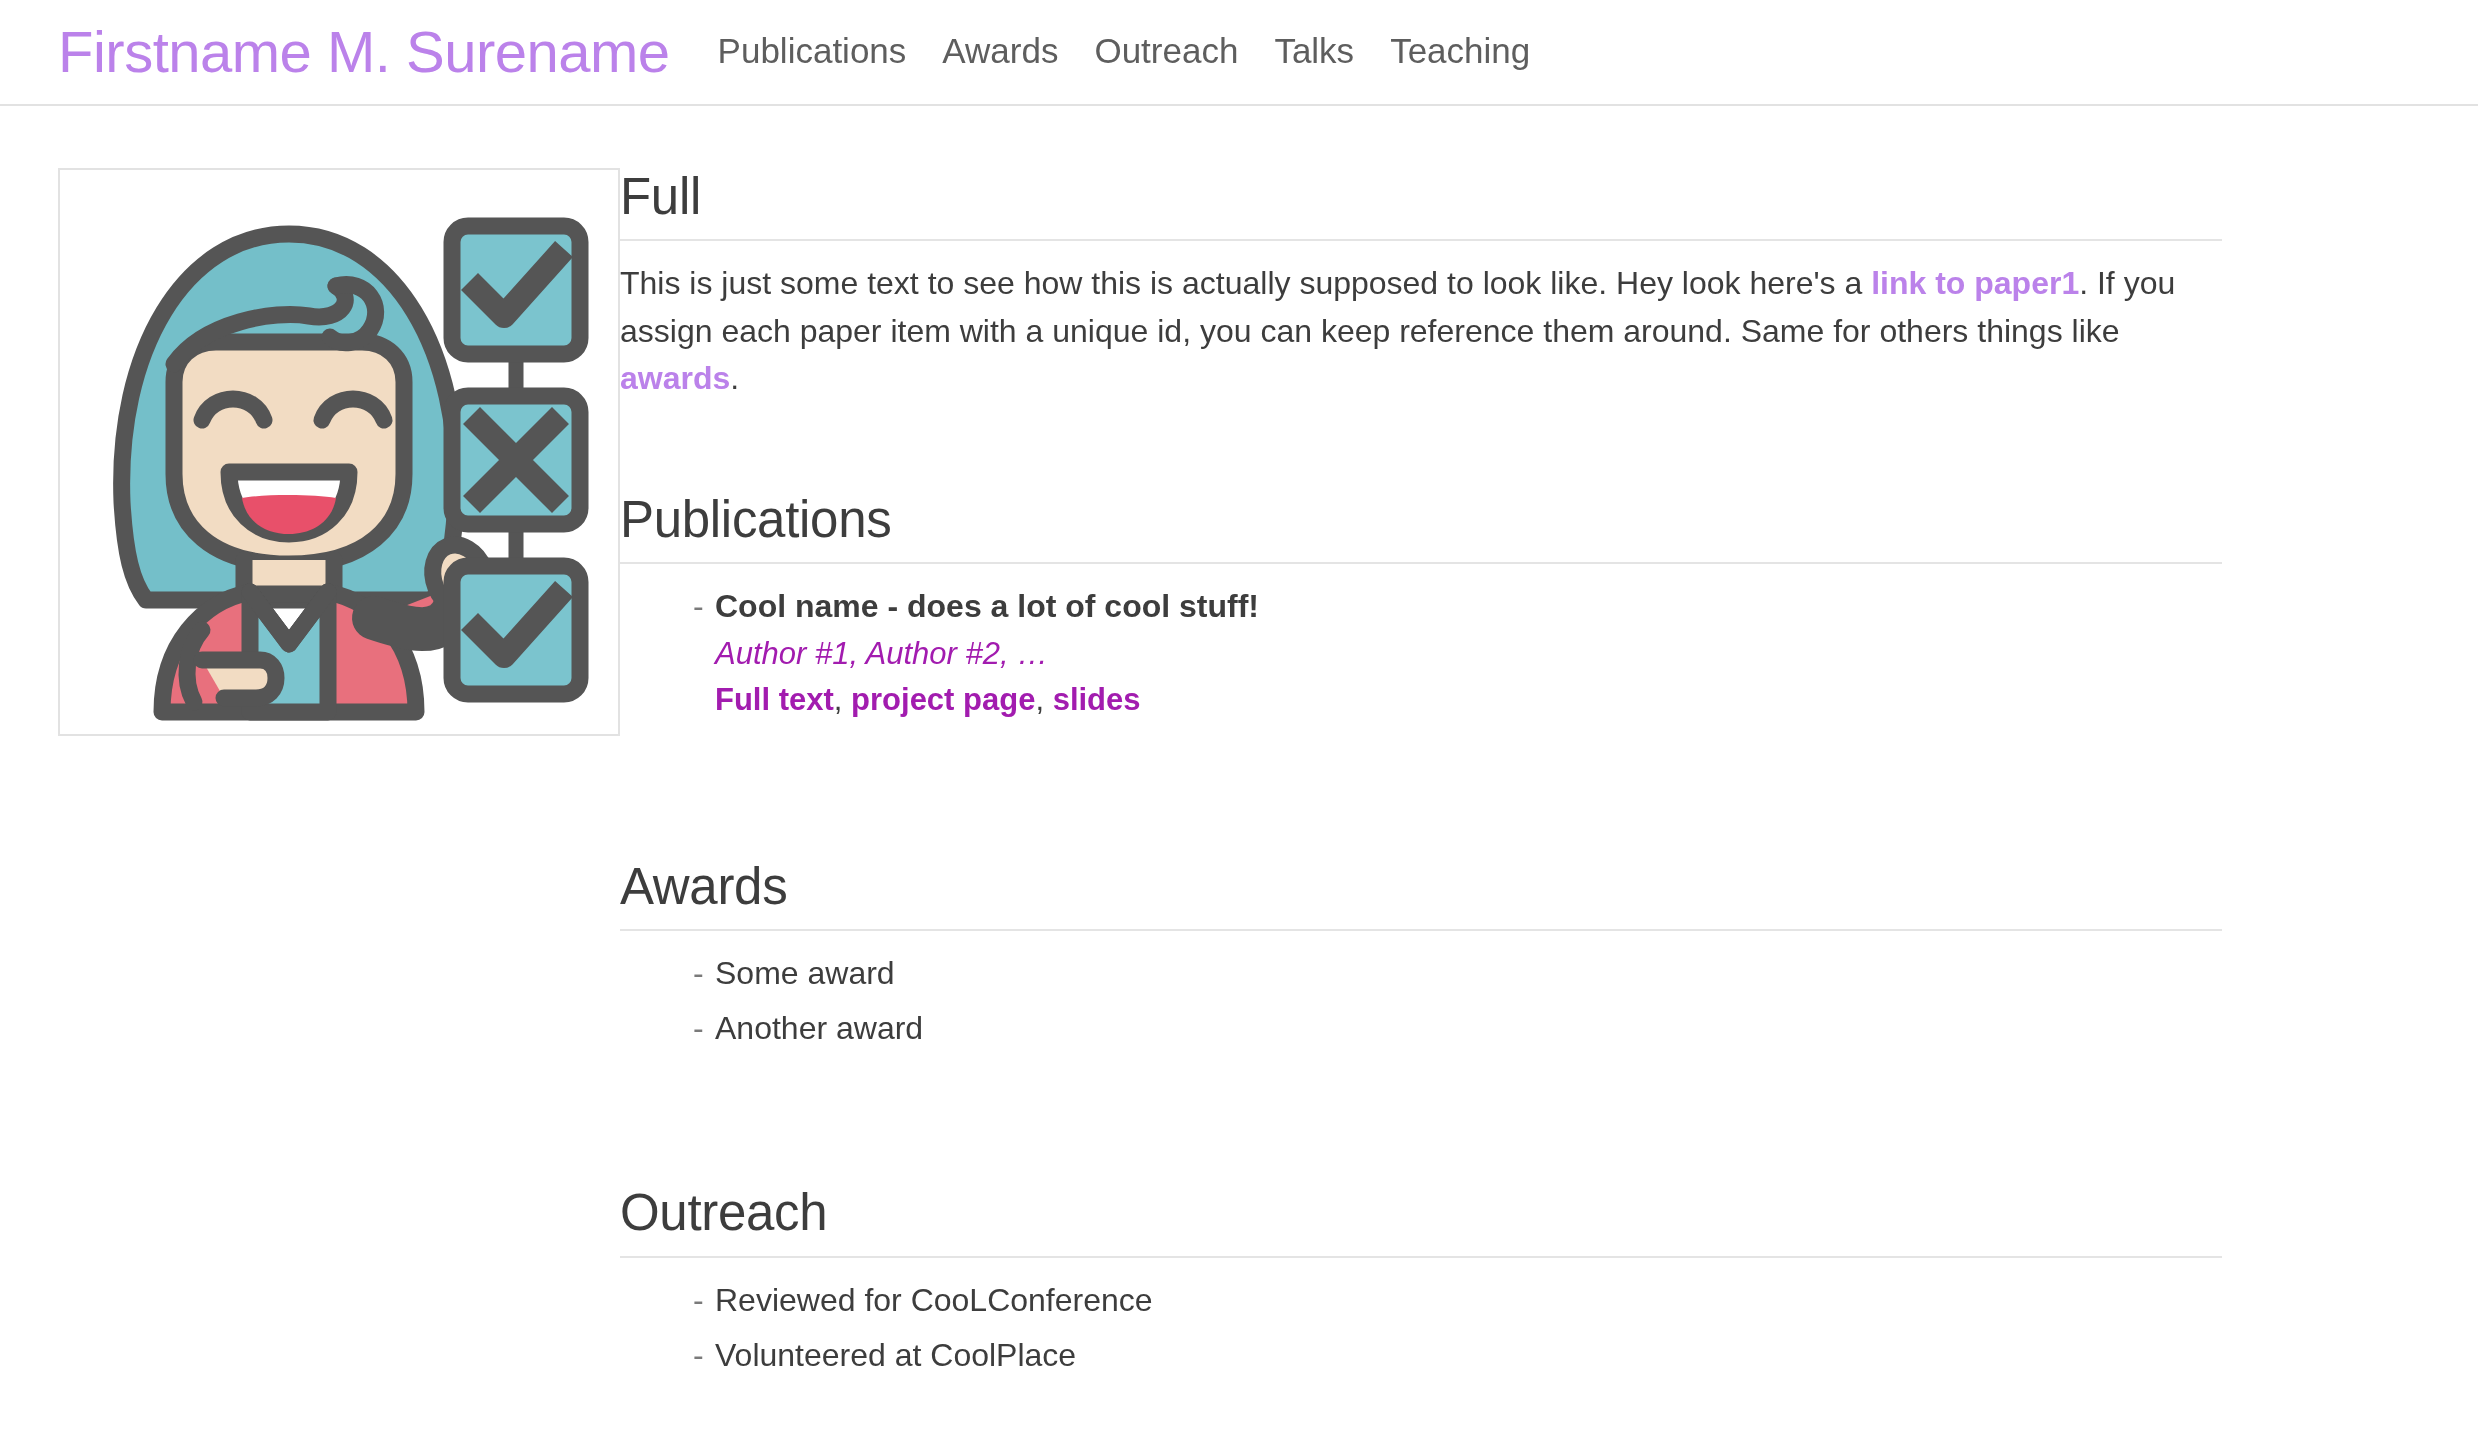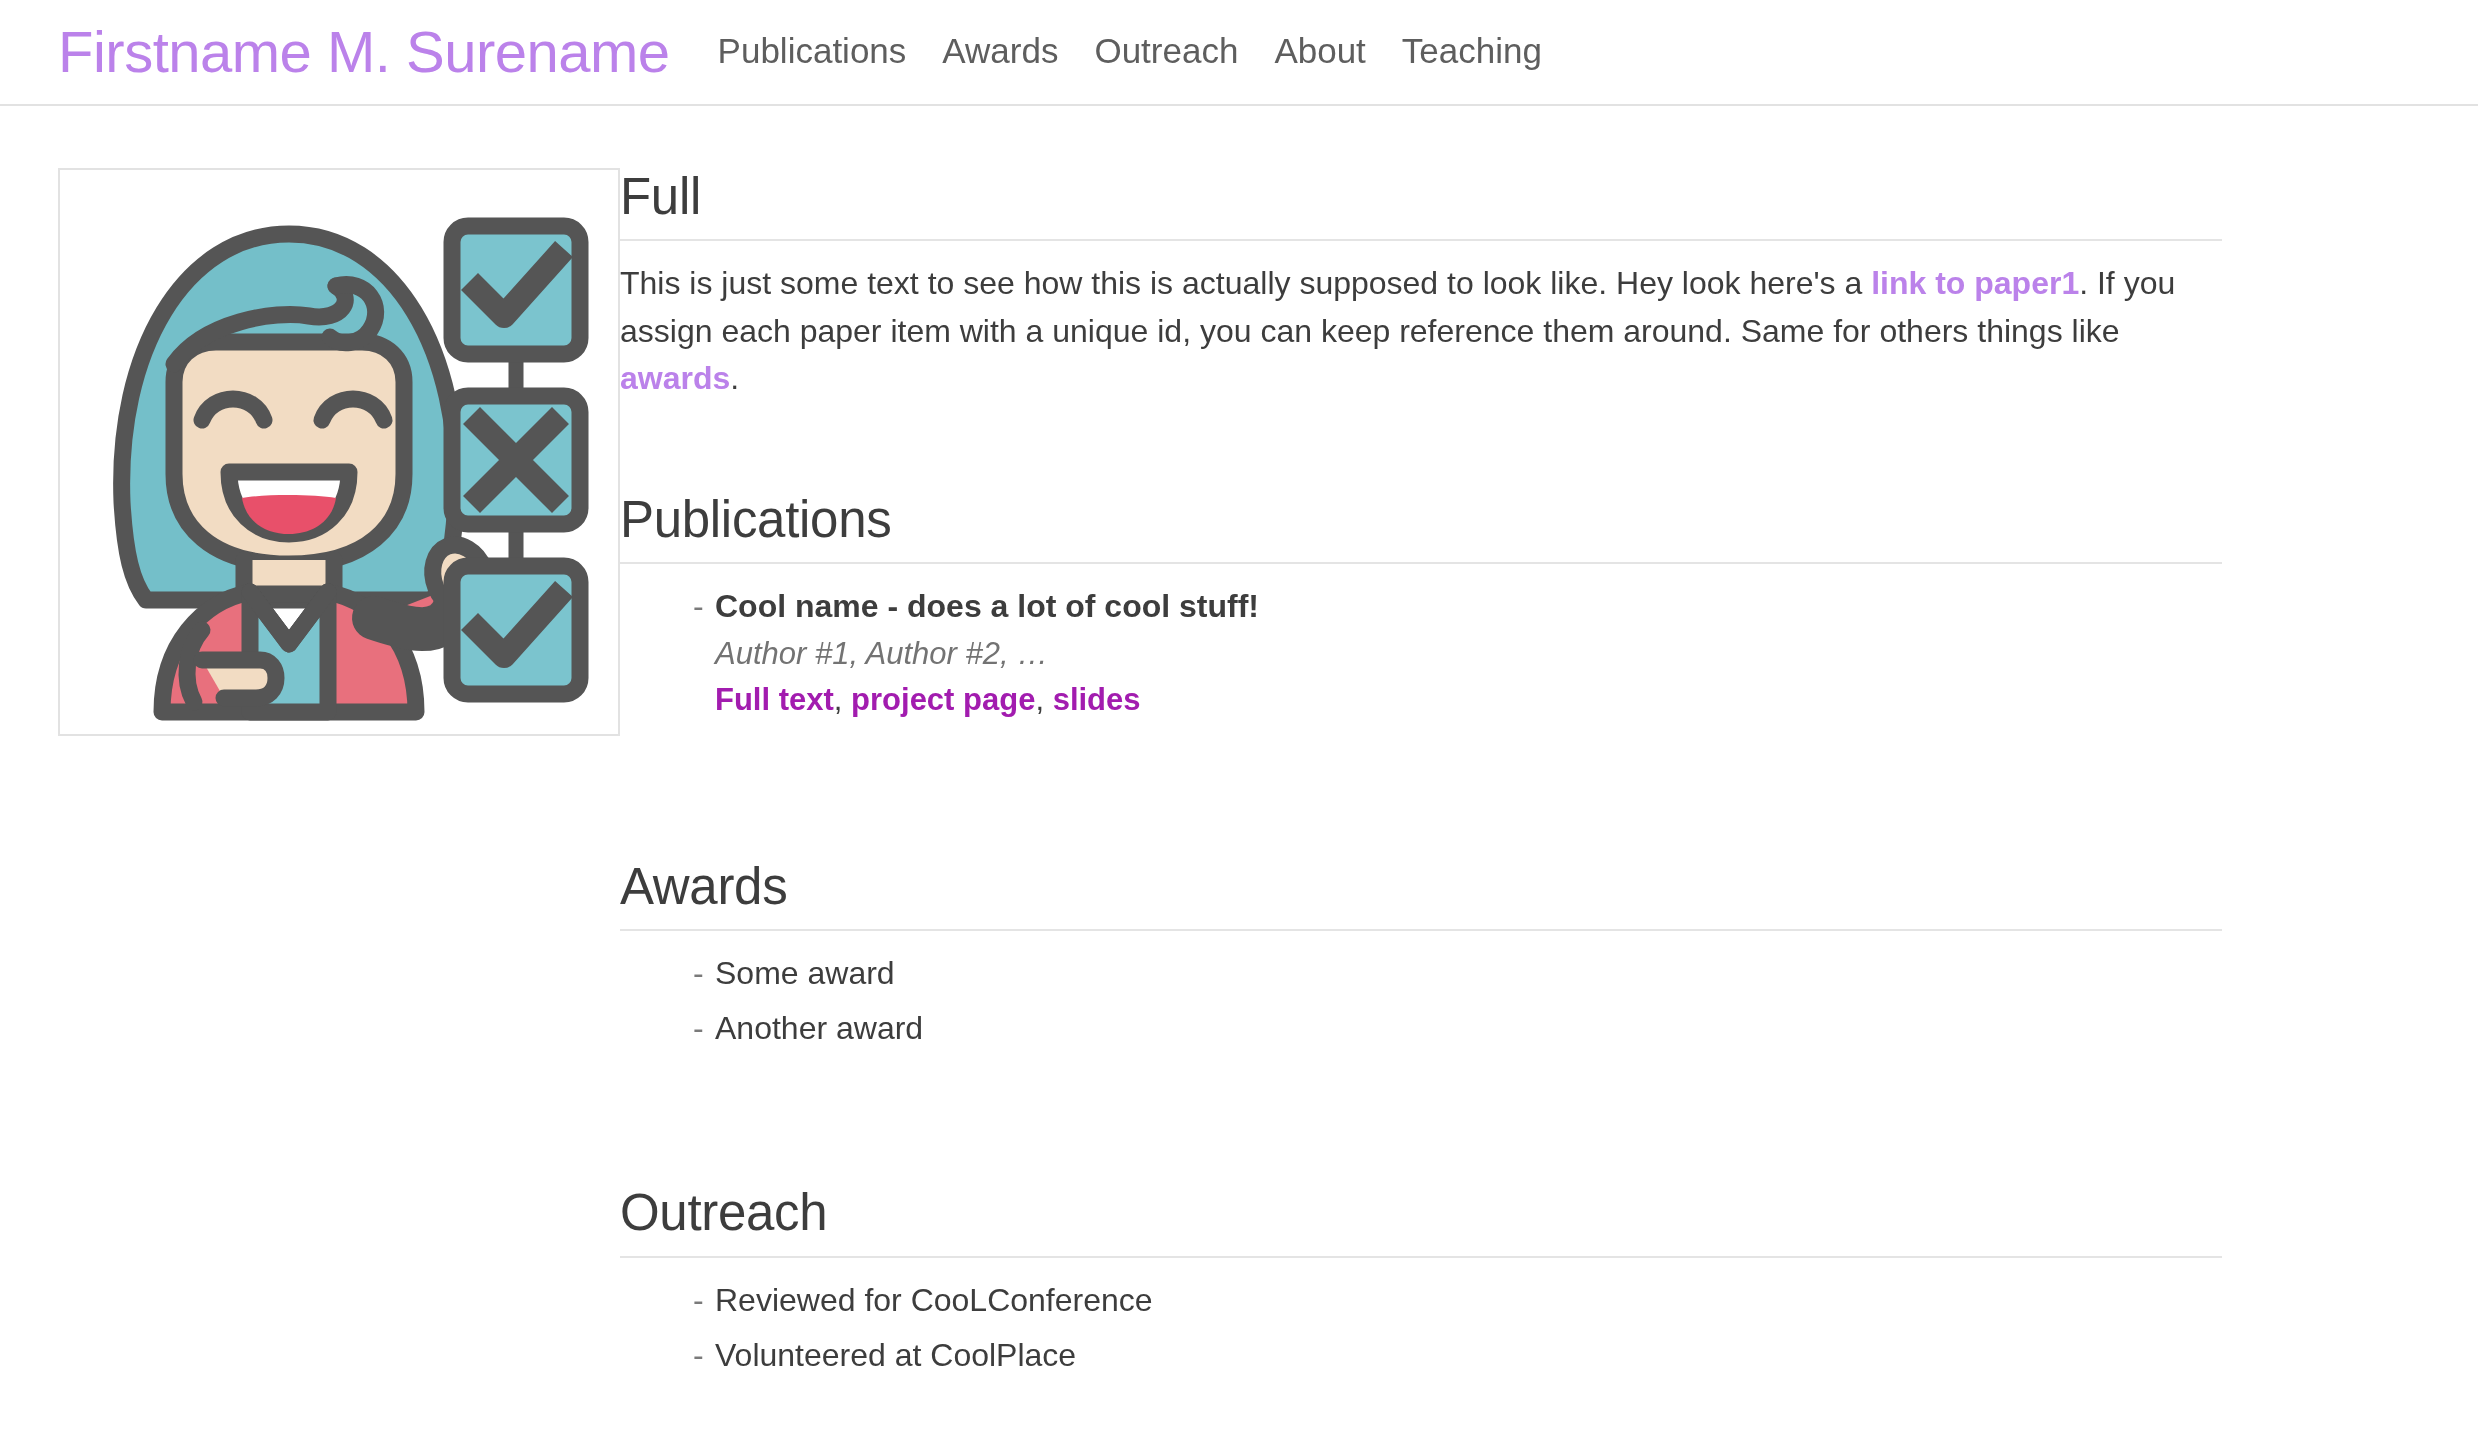--- a/index.html
+++ b/index.html
@@ -126,42 +126,42 @@
   }
   ul.dash-list > li::before {
     content: "-";
     position: absolute;
     left: 0;
     top: 0;
     color: #7a7a7a;
     font-size: 32px;
   }
   .pub-title { font-weight: bold; color: #3d3d3d; font-size: 32px; }
-  .pub-authors { font-style: italic; color: #737373; font-size: 31px; line-height: 1.5; }
+  .pub-authors { font-style: italic; color: #a21caf; font-size: 31px; line-height: 1.5; }
   .pub-links { font-size: 31px; line-height: 1.5; color: #3d3d3d; }
   .pub-links a {
     color: #a21caf;
     font-weight: bold;
     text-decoration: none;
   }
 
   .gap-publications { height: 118px; }
   .gap-awards { height: 116px; }
   .gap-about { height: 88px; }
 </style>
 </head>
 <body>
 
 <header id="site-header">
   <a href="#" id="site-title">Firstname M. Surename</a>
   <nav id="site-nav">
     <a href="#" class="nav-link">Publications</a>
     <a href="#" class="nav-link">Awards</a>
     <a href="#" class="nav-link">Outreach</a>
-    <a href="#" class="nav-link">About</a>
+    <a href="#" class="nav-link">Talks</a>
     <a href="#" class="nav-link">Teaching</a>
   </nav>
 </header>
 
 <div id="page-body">
 
   <div id="avatar-column">
     <div id="avatar-frame">
       <svg viewBox="0 0 530 540" xmlns="http://www.w3.org/2000/svg">
         <g stroke="#555555" stroke-width="17" stroke-linejoin="round" stroke-linecap="round" fill="none">

